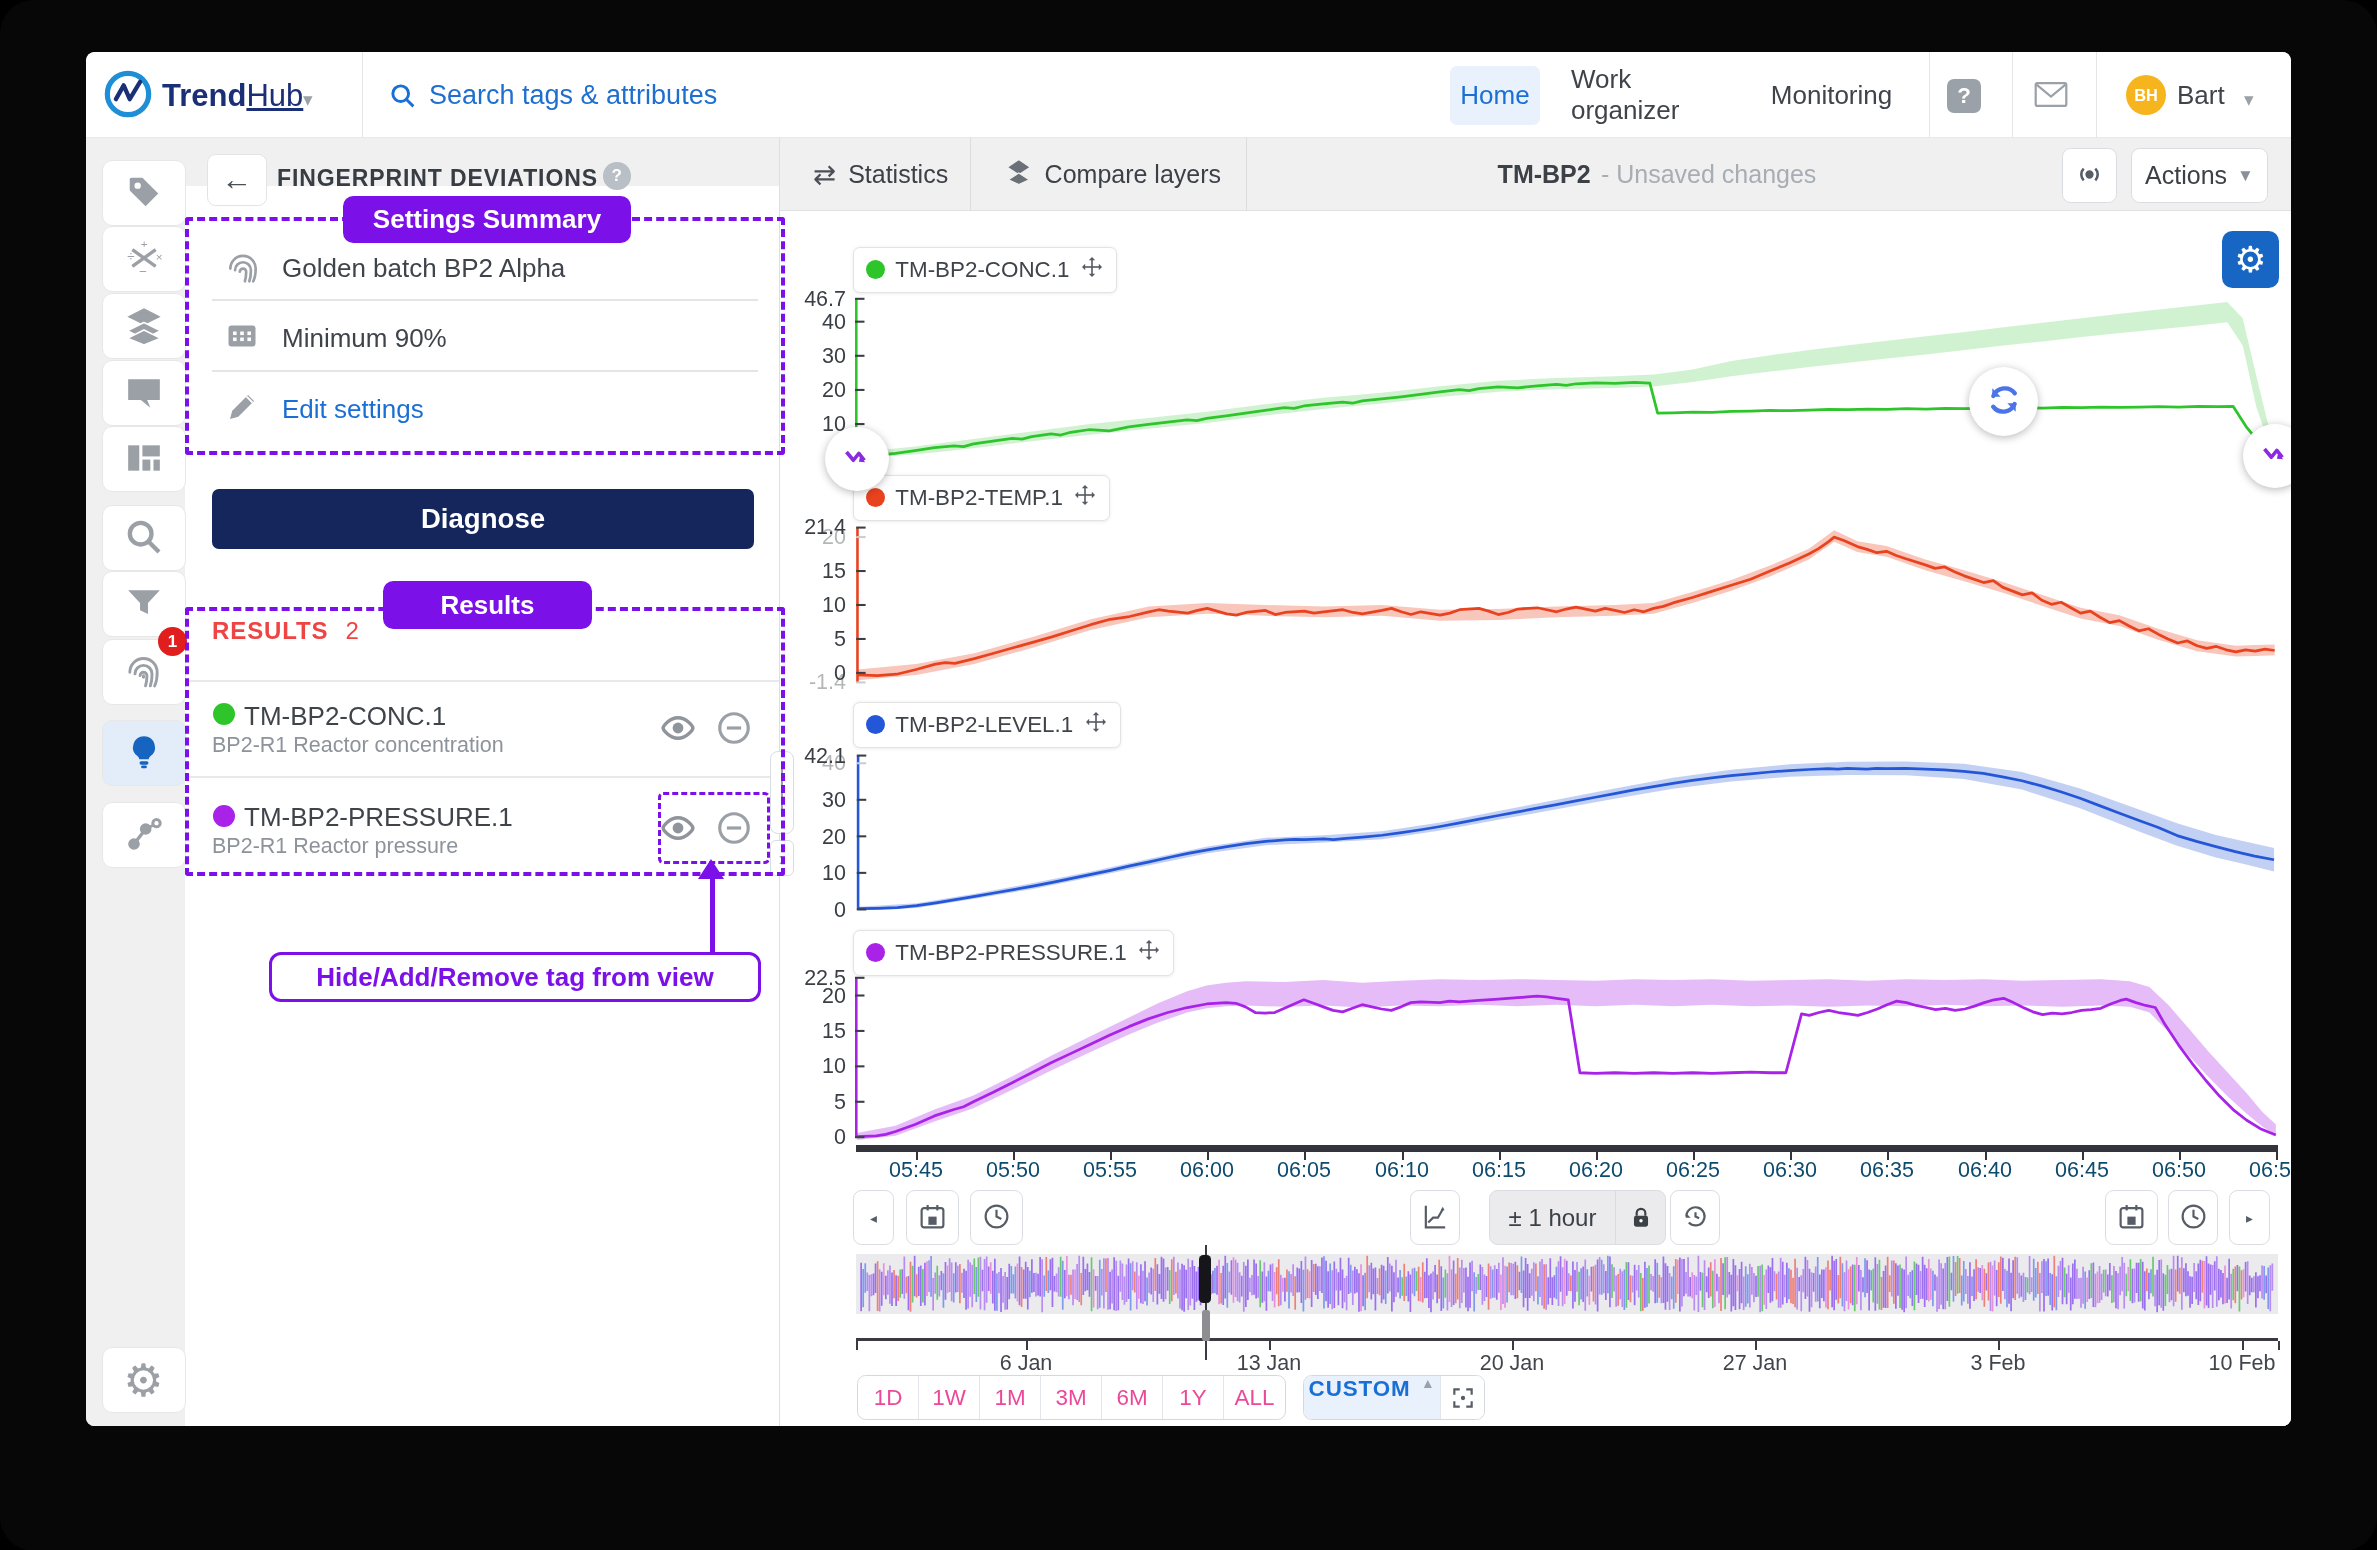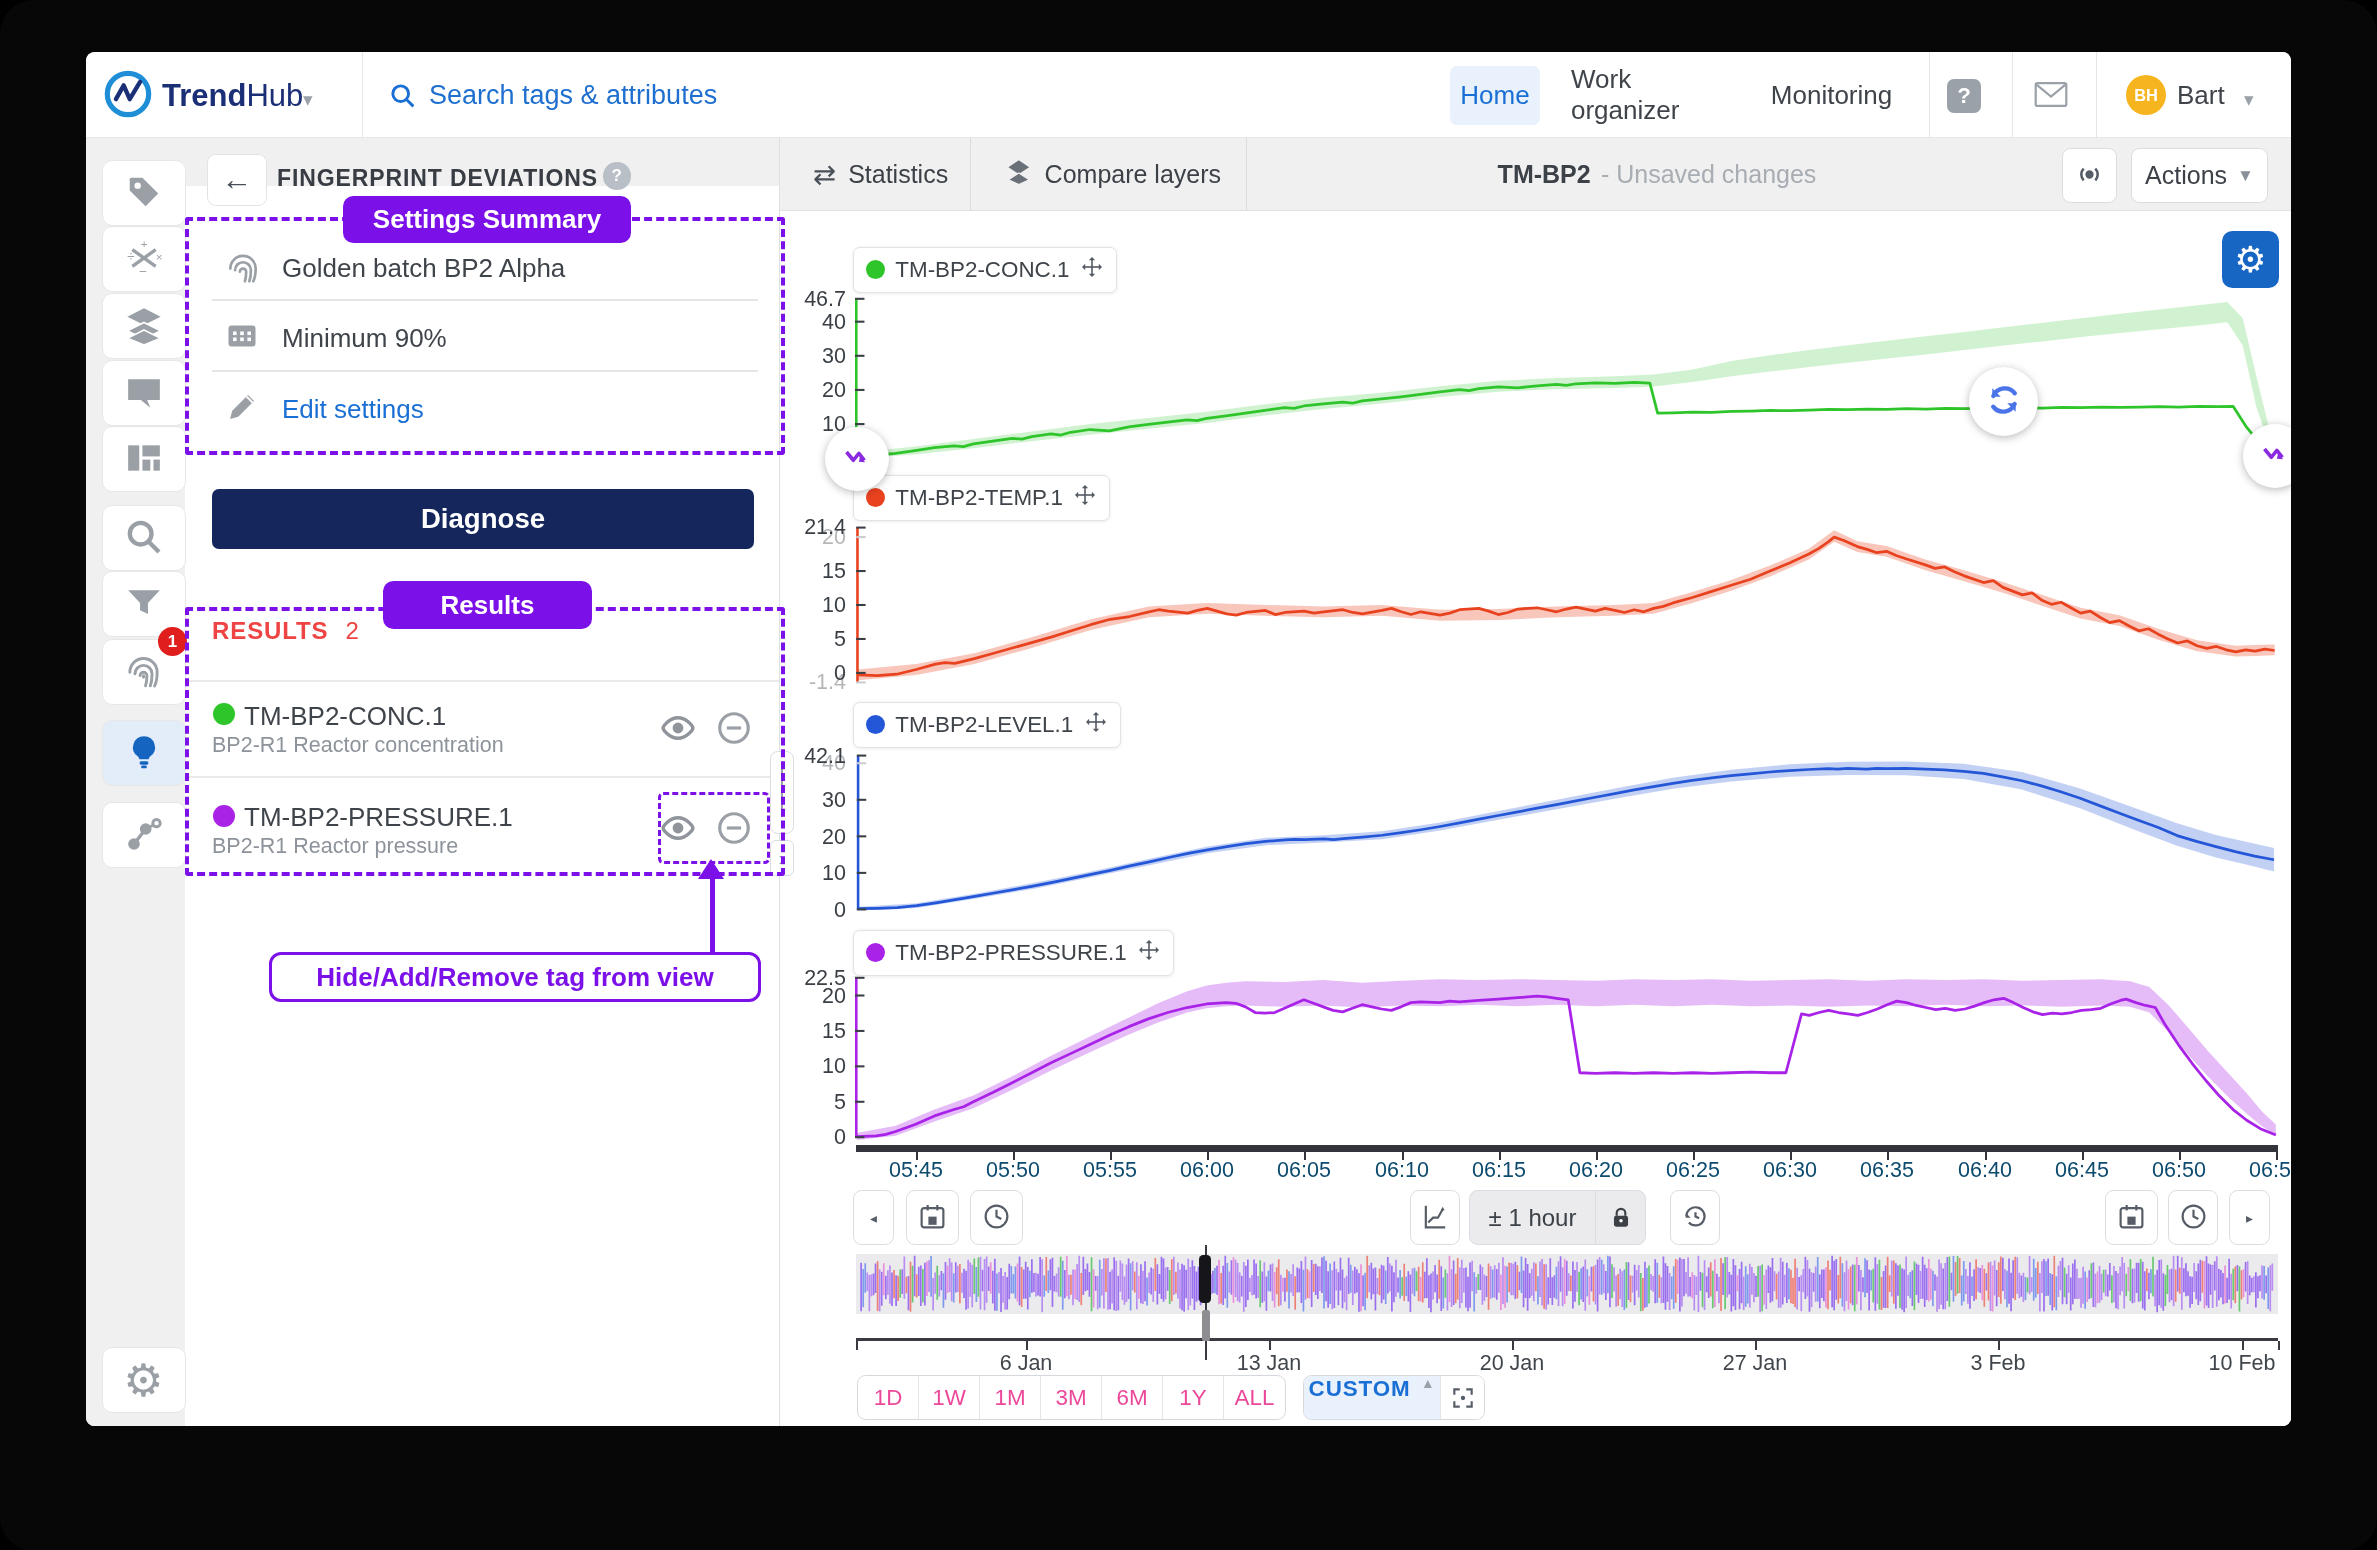--- a/index.html
+++ b/index.html
@@ -5,21 +5,21 @@
   html,body{margin:0;padding:0;background:#000;}
   *{box-sizing:border-box;}
   .frame{position:relative;width:2377px;height:1551px;background:#070707;border-radius:34px;overflow:hidden;font-family:"Liberation Sans",sans-serif;}
   .app{position:absolute;left:86px;top:52px;width:2205px;height:1374px;background:#fff;border-radius:8.6px;overflow:hidden;}
 
   
   .topbar{position:absolute;left:0;top:0;width:2205px;height:86px;background:#fff;border-bottom:0.9px solid #e8e8ea;z-index:30;}
   .logo-circle{position:absolute;left:17px;top:17px;}
   .logo-text{position:absolute;left:76px;top:26px;font-size:31px;color:#1b2f77;}
   .logo-text b{font-weight:700;}
-  .logo-text span{font-weight:400;}
+  .logo-text span{font-weight:400;text-decoration:underline;}
   .tb-caret{position:absolute;top:36px;font-size:19px;color:#9aa1a8;}
   .tb-divider{position:absolute;top:0;width:0.9px;height:86px;background:#e6e6e8;}
   .search-icon{position:absolute;left:302px;top:29px;}
   .search-text{position:absolute;left:343px;top:28px;font-size:27px;color:#1f6fd0;}
   .nav-pill{position:absolute;top:13.8px;height:59px;display:flex;align-items:center;justify-content:center;font-size:26px;}
   .nav-home{left:1364px;width:90px;background:#e9f1fc;border-radius:6.9px;color:#1a6fd4;}
   .nav-plain{color:#3f444b;}
   .help-bubble{position:absolute;left:1861px;top:27px;width:34px;height:34px;background:#9aa1a8;border-radius:6.9px;color:#fff;font-weight:700;font-size:22.4px;display:flex;align-items:center;justify-content:center;}
   .avatar{position:absolute;left:2040px;top:23px;width:40px;height:40px;border-radius:50%;background:#f6b51e;color:#fff;font-weight:700;font-size:16.4px;display:flex;align-items:center;justify-content:center;}
   .user-name{position:absolute;left:2091px;top:28px;font-size:26px;color:#3f444b;}
@@ -77,21 +77,21 @@
   .plot-svg{position:absolute;left:76px;z-index:4;}
   .ytick{position:absolute;width:67px;text-align:right;font-size:21.5px;color:#3a3f45;z-index:5;}
   .ytick.faded{opacity:0.38;}
   .circle-btn{position:absolute;background:#fff;border-radius:50%;box-shadow:0 1.7px 8.6px rgba(0,0,0,.28);display:flex;align-items:center;justify-content:center;z-index:11;}
 
   .xaxis-bar{position:absolute;left:77px;top:1007px;width:1422px;height:6.9px;background:#34353c;z-index:6;}
   .xtick{position:absolute;width:1.7px;height:7.8px;background:#34353c;top:1014px;z-index:6;}
   .xlabel{position:absolute;top:1020px;transform:translateX(-50%);font-size:21.5px;color:#0c4a6e;z-index:6;white-space:nowrap;}
 
   .tb2-btn{position:absolute;top:1052px;height:55px;background:#fff;border:0.9px solid #d9dde2;border-radius:8.6px;display:flex;align-items:center;justify-content:center;color:#565d66;z-index:6;}
-  .range-group{position:absolute;left:690px;top:1052px;height:55px;background:#ebebed;border:0.9px solid #d9dde2;border-radius:8.6px;display:flex;align-items:center;z-index:6;}
+  .range-group{position:absolute;left:710px;top:1052px;height:55px;background:#ebebed;border:0.9px solid #d9dde2;border-radius:8.6px;display:flex;align-items:center;z-index:6;}
   .range-group .lbl{width:125px;text-align:center;font-size:24px;color:#3c4148;}
   .range-group .lock{width:50px;height:55px;display:flex;align-items:center;justify-content:center;border-left:0.9px solid #dcdcde;}
 
   .timeline{position:absolute;left:77px;top:1116px;width:1422px;height:60px;background:#ebebed;z-index:4;}
   .tl-line{position:absolute;left:426px;top:1107px;width:1.7px;height:115px;background:#3a3b42;z-index:7;}
   .tl-handle{position:absolute;left:420px;top:1117px;width:12px;height:48px;background:#16161a;border-radius:4.3px;z-index:8;}
   .tl-sub{position:absolute;left:423px;top:1172px;width:7.8px;height:31px;background:#8d8d92;border-radius:2.6px;z-index:8;}
   .date-line{position:absolute;left:77px;top:1200px;width:1422px;height:3.4px;background:#3a3b42;z-index:6;}
   .dtick{position:absolute;top:1203px;width:1.7px;height:8.6px;background:#3a3b42;z-index:6;}
   .dlabel{position:absolute;top:1213px;transform:translateX(-50%);font-size:21.5px;color:#41464c;z-index:6;white-space:nowrap;}

